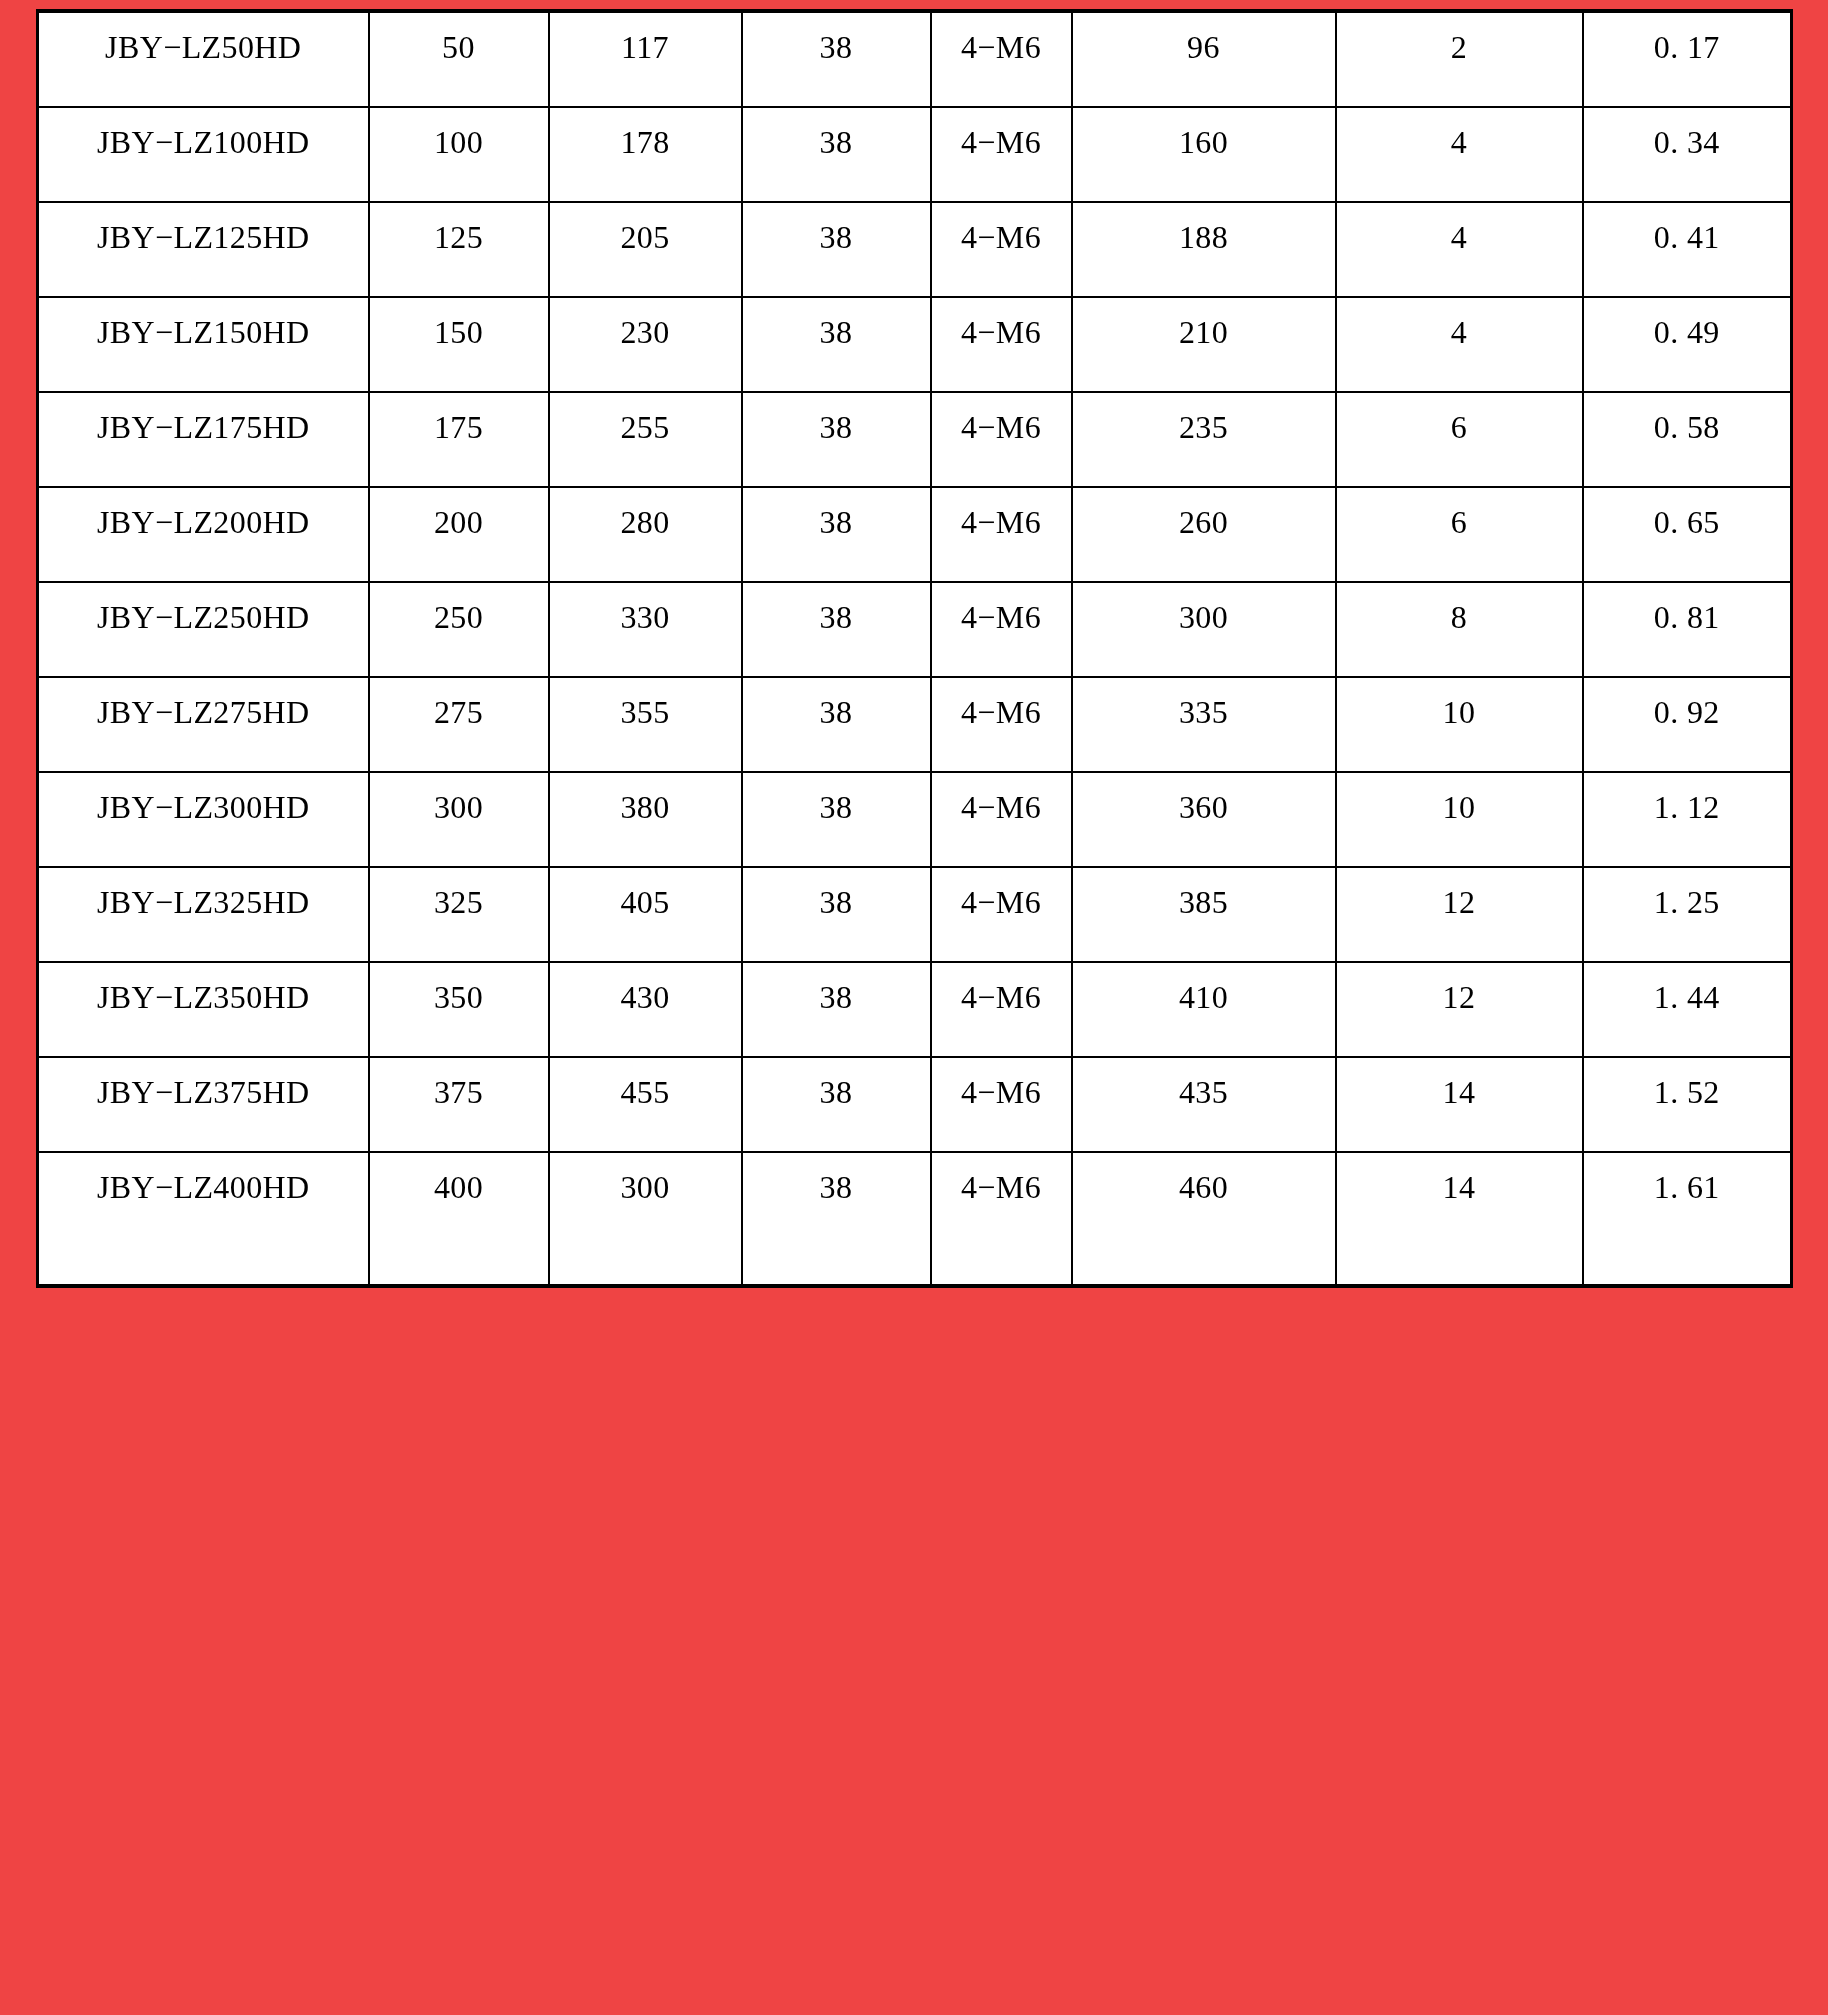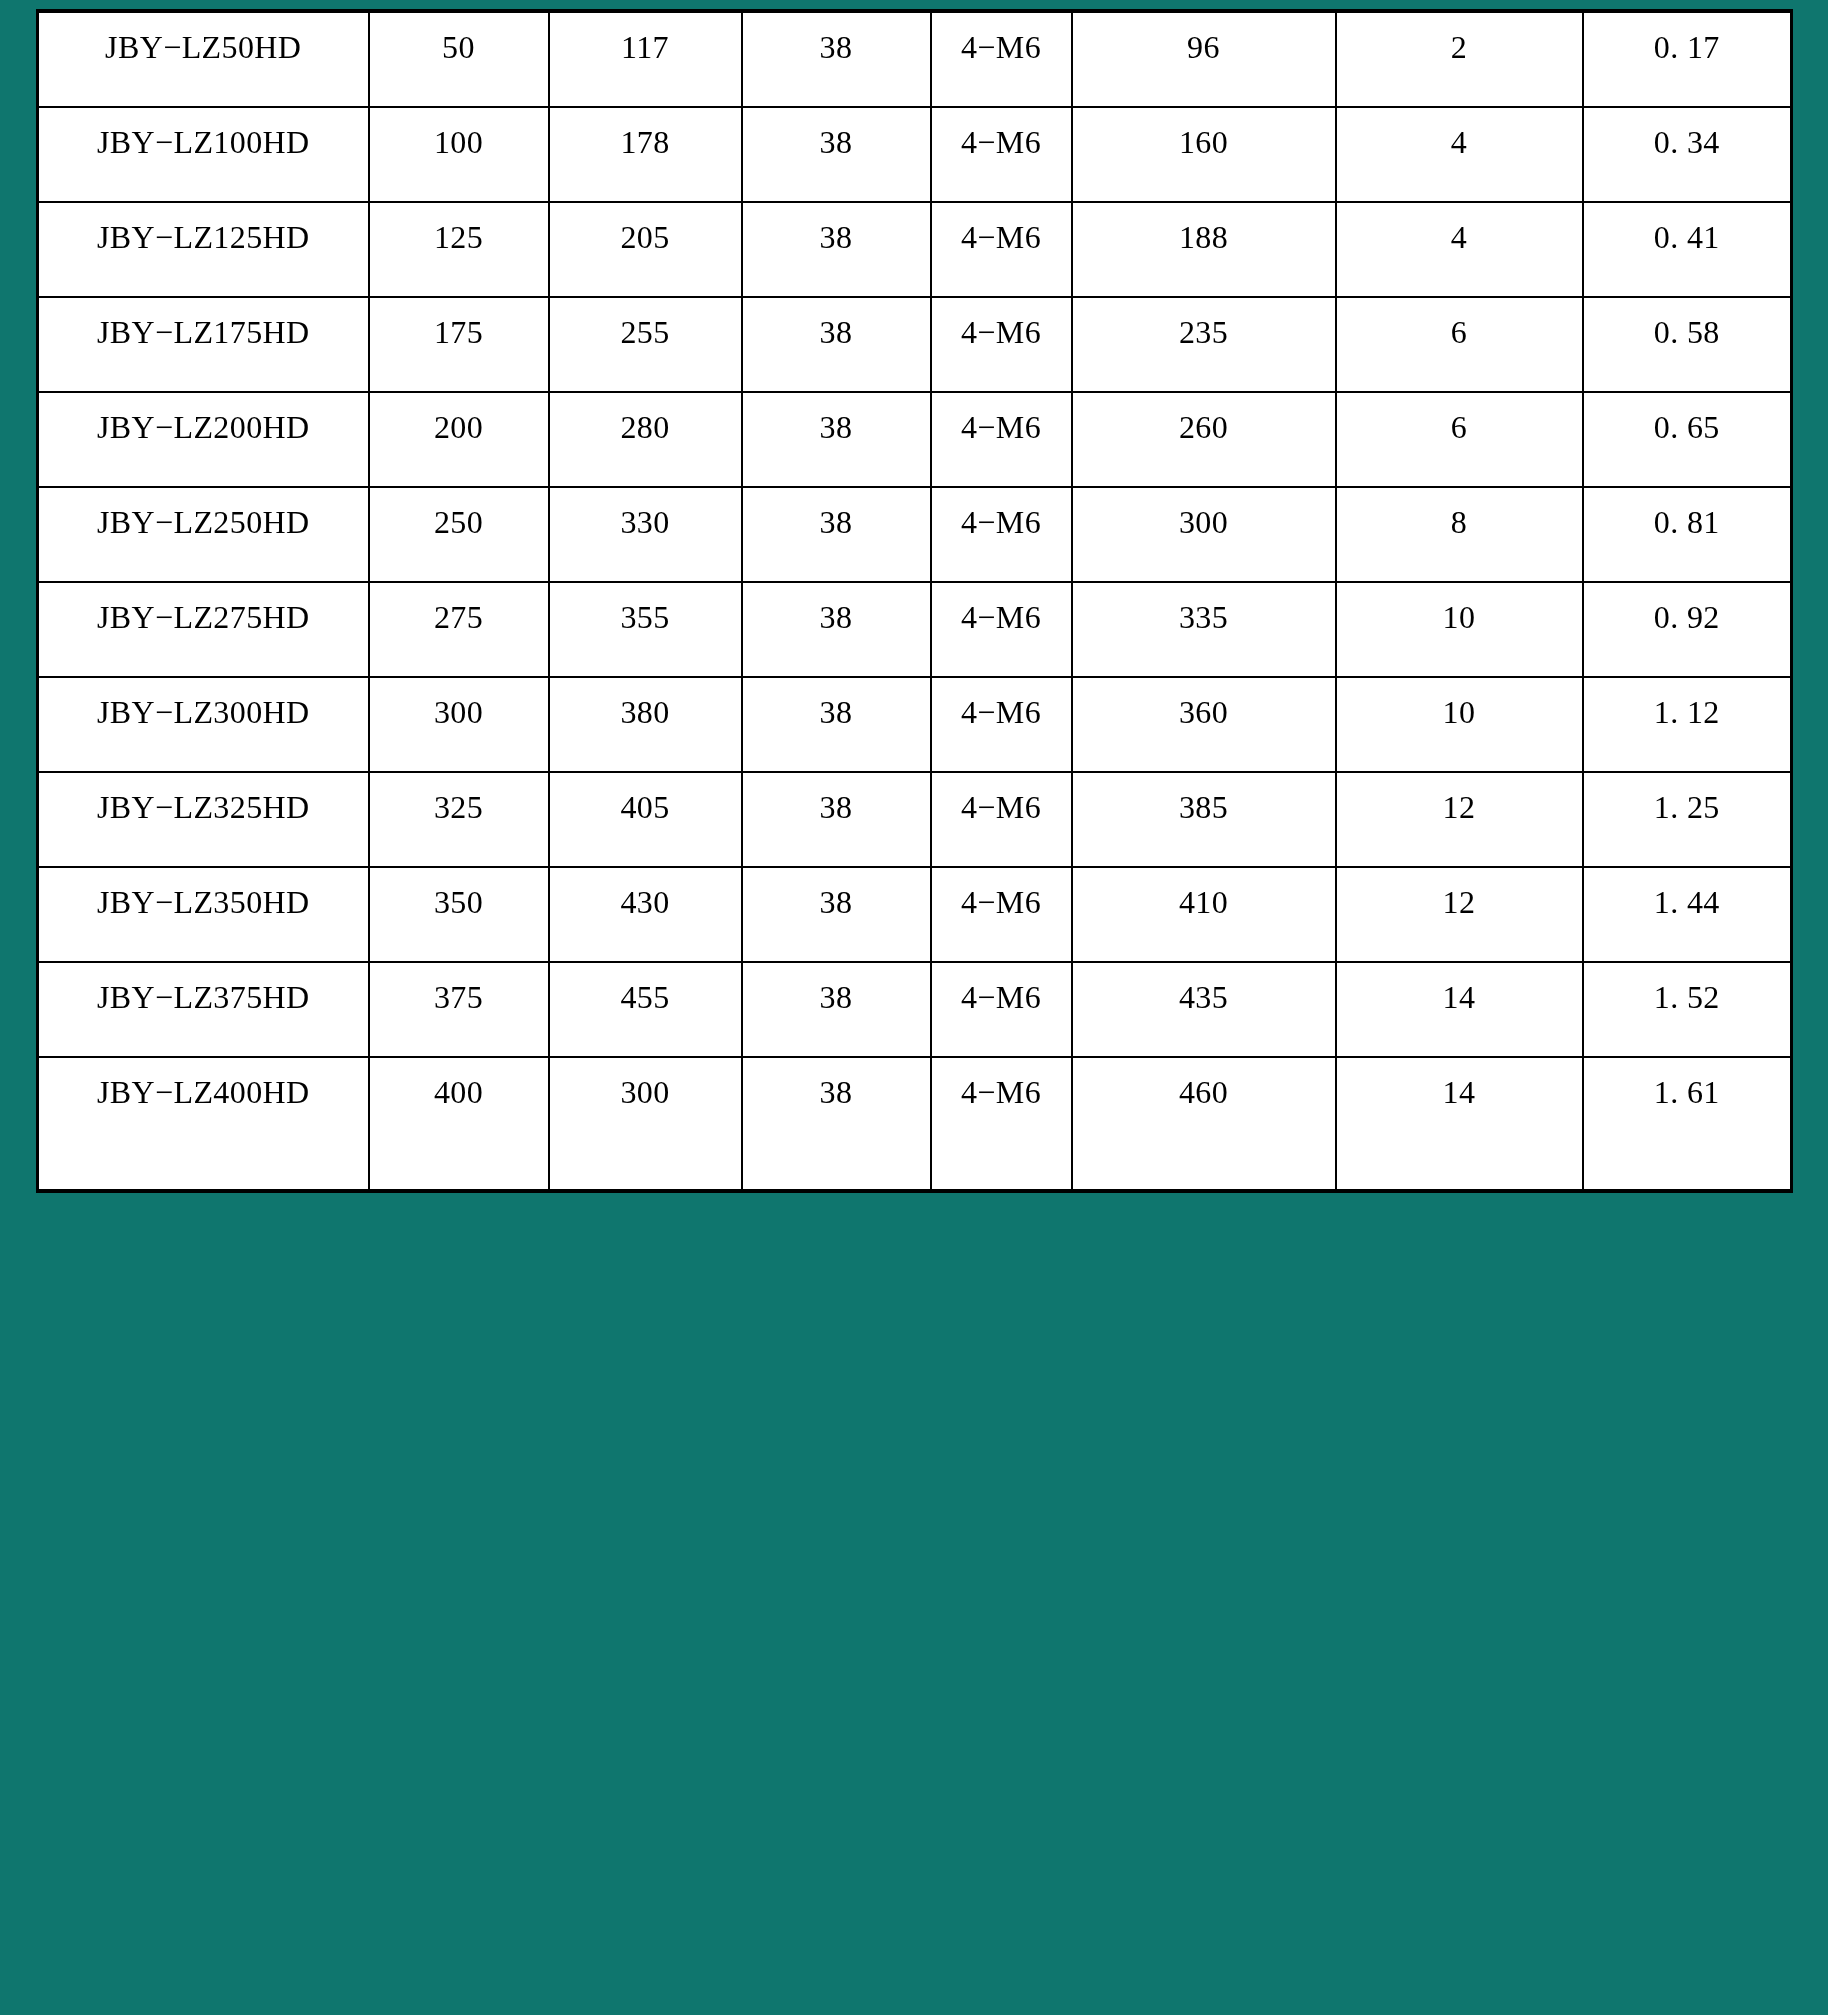--- a/index.html
+++ b/index.html
@@ -12,21 +12,21 @@
     height: 2015px;
     font-family: "Liberation Serif", "DejaVu Serif", serif;
     color: #000000;
     overflow: hidden;
   }
 
   #page {
     position: relative;
     width: 1829px;
     height: 2015px;
-    background: #0f766e;
+    background: #ef4444;
   }
 
   
   #spec-table {
     position: absolute;
     left: 36px;
     top: 9px;
     width: 1755px;
     border-collapse: collapse;
     table-layout: fixed;
@@ -166,20 +166,46 @@
           </td>
           <td>
             <span class="cell">4</span>
           </td>
           <td class="col-last">
             <span class="cell">0. 41</span>
           </td>
         </tr>
         <tr class="row-normal">
           <td class="col-first">
+            <span class="cell">JBY−LZ150HD</span>
+          </td>
+          <td>
+            <span class="cell">150</span>
+          </td>
+          <td>
+            <span class="cell">230</span>
+          </td>
+          <td>
+            <span class="cell">38</span>
+          </td>
+          <td>
+            <span class="cell">4−M6</span>
+          </td>
+          <td>
+            <span class="cell">210</span>
+          </td>
+          <td>
+            <span class="cell">4</span>
+          </td>
+          <td class="col-last">
+            <span class="cell">0. 49</span>
+          </td>
+        </tr>
+        <tr class="row-normal">
+          <td class="col-first">
             <span class="cell">JBY−LZ175HD</span>
           </td>
           <td>
             <span class="cell">175</span>
           </td>
           <td>
             <span class="cell">255</span>
           </td>
           <td>
             <span class="cell">38</span>

